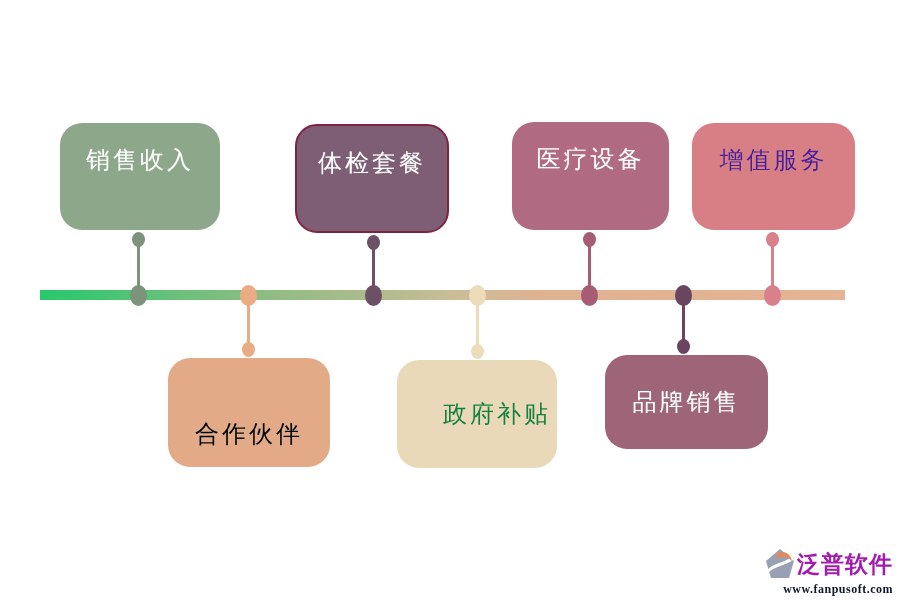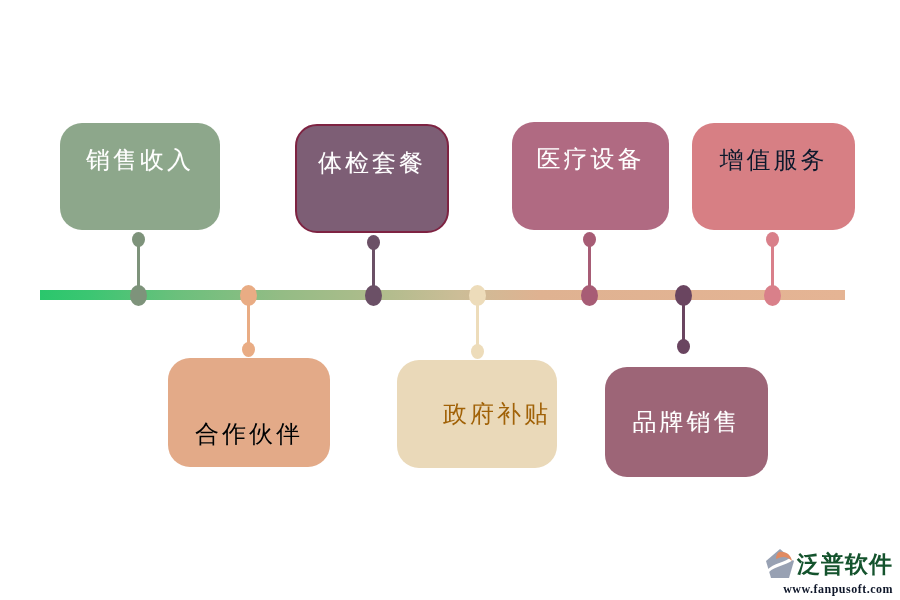--- a/index.html
+++ b/index.html
@@ -64,60 +64,60 @@
       <div class="node-box top" style="left: 295px; top: 124px; width: 154px; height: 109px; background: rgb(125, 94, 117); border: 2px solid rgb(126, 35, 66);">
         <span class="box-label" style="color: rgb(255, 255, 255);">体检套餐</span>
       </div>
       <div class="stem" style="left: 371.5px; background: rgb(107, 80, 102); top: 242px; height: 53px;"></div>
       <div class="dot-small" style="left: 366.5px; background: rgb(107, 80, 102); top: 234.5px;"></div>
       <div class="dot-big" style="left: 364.5px; top: 284.5px; background: rgb(107, 80, 102);"></div>
     </div>
 
     <div>
       <div class="node-box bottom" style="left: 397px; top: 360px; width: 160px; height: 108px; background: rgb(234, 217, 185);">
-        <span class="box-label" style="color: #a16207; margin-left: 40px;">政府补贴</span>
+        <span class="box-label" style="color: #15803d; margin-left: 40px;">政府补贴</span>
       </div>
       <div class="stem" style="left: 475.5px; background: rgb(237, 220, 186); top: 295px; height: 56px;"></div>
       <div class="dot-small" style="left: 470.5px; background: rgb(237, 220, 186); top: 343.5px;"></div>
       <div class="dot-big" style="left: 468.5px; top: 284.5px; background: rgb(237, 220, 186);"></div>
     </div>
 
     <div>
       <div class="node-box top" style="left: 512px; top: 122px; width: 157px; height: 108px; background: rgb(176, 106, 130); text-align: center;">
         <span class="box-label" style="color: rgb(255, 255, 255);">医疗设备</span>
       </div>
       <div class="stem" style="left: 587.5px; background: rgb(167, 92, 117); top: 239px; height: 56px;"></div>
       <div class="dot-small" style="left: 582.5px; background: rgb(167, 92, 117); top: 231.5px;"></div>
       <div class="dot-big" style="left: 580.5px; top: 284.5px; background: rgb(167, 92, 117);"></div>
     </div>
 
     <div>
-      <div class="node-box bottom" style="left: 605px; top: 367px; width: 163px; height: 110px; background: rgb(157, 101, 119);">
+      <div class="node-box bottom" style="left: 605px; top: 355px; width: 163px; height: 94px; background: rgb(157, 101, 119);">
         <span class="box-label" style="color: rgb(255, 255, 255);">品牌销售</span>
       </div>
       <div class="stem" style="left: 681.5px; background: rgb(106, 69, 96); top: 295px; height: 51px;"></div>
       <div class="dot-small" style="left: 676.5px; background: rgb(106, 69, 96); top: 338.5px;"></div>
       <div class="dot-big" style="left: 674.5px; top: 284.5px; background: rgb(106, 69, 96);"></div>
     </div>
 
     <div>
       <div class="node-box top" style="left: 692px; top: 123px; width: 163px; height: 107px; background: rgb(215, 127, 132);">
-        <span class="box-label" style="color: #0f172a;">增值服务</span>
+        <span class="box-label" style="color: #4c1d95;">增值服务</span>
       </div>
       <div class="stem" style="left: 770.5px; background: rgb(217, 128, 138); top: 239px; height: 56px;"></div>
       <div class="dot-small" style="left: 765.5px; background: rgb(217, 128, 138); top: 231.5px;"></div>
       <div class="dot-big" style="left: 763.5px; top: 284.5px; background: rgb(217, 128, 138);"></div>
     </div>
   </div>
 
   <div class="watermark">
     <div class="brand-row">
       <svg width="30" height="32" viewBox="0 0 30 32" aria-hidden="true">
         <polygon id="wm-poly" points="15,1 29,13 24,30 6,30 1,13" fill="#98A1B3"></polygon>
         <path d="M2,22 C9,15 19,15 28,8 L28,12 C20,18 10,18 4,24 Z" fill="#ffffff"></path>
         <path id="wm-crescent" d="M14,4 C21,3 26,7 27,13 C22,8 17,8 11,11 C11,8 12,5 14,4 Z" fill="#E08A62"></path>
       </svg>
-      <span class="brand" style="color: #14532d;">泛普软件</span>
+      <span class="brand" style="color: #a21caf;">泛普软件</span>
     </div>
     <div class="wm-url" style="color: #0f172a;">www.fanpusoft.com</div>
   </div>
 
 </div>
 
 </body></html>

